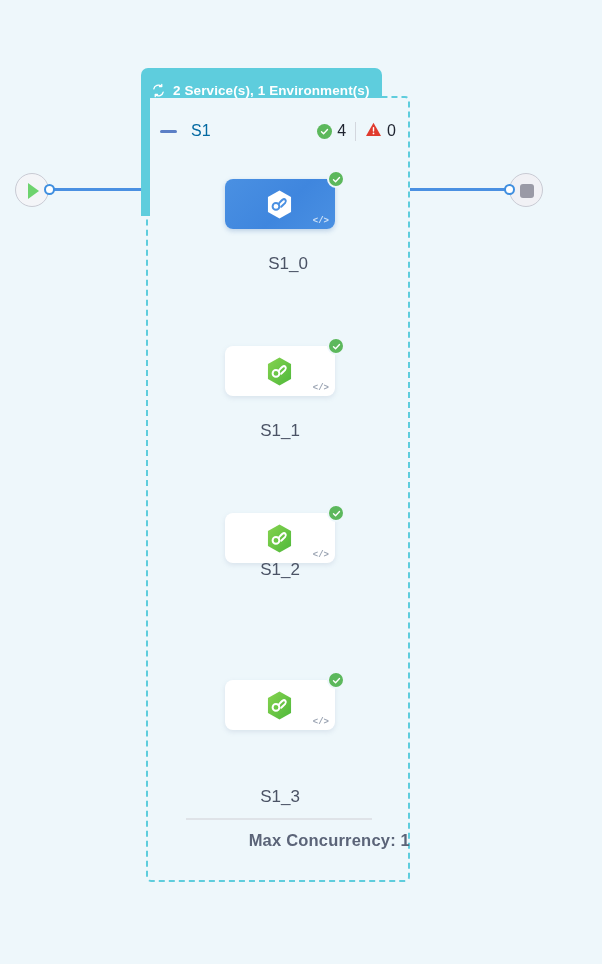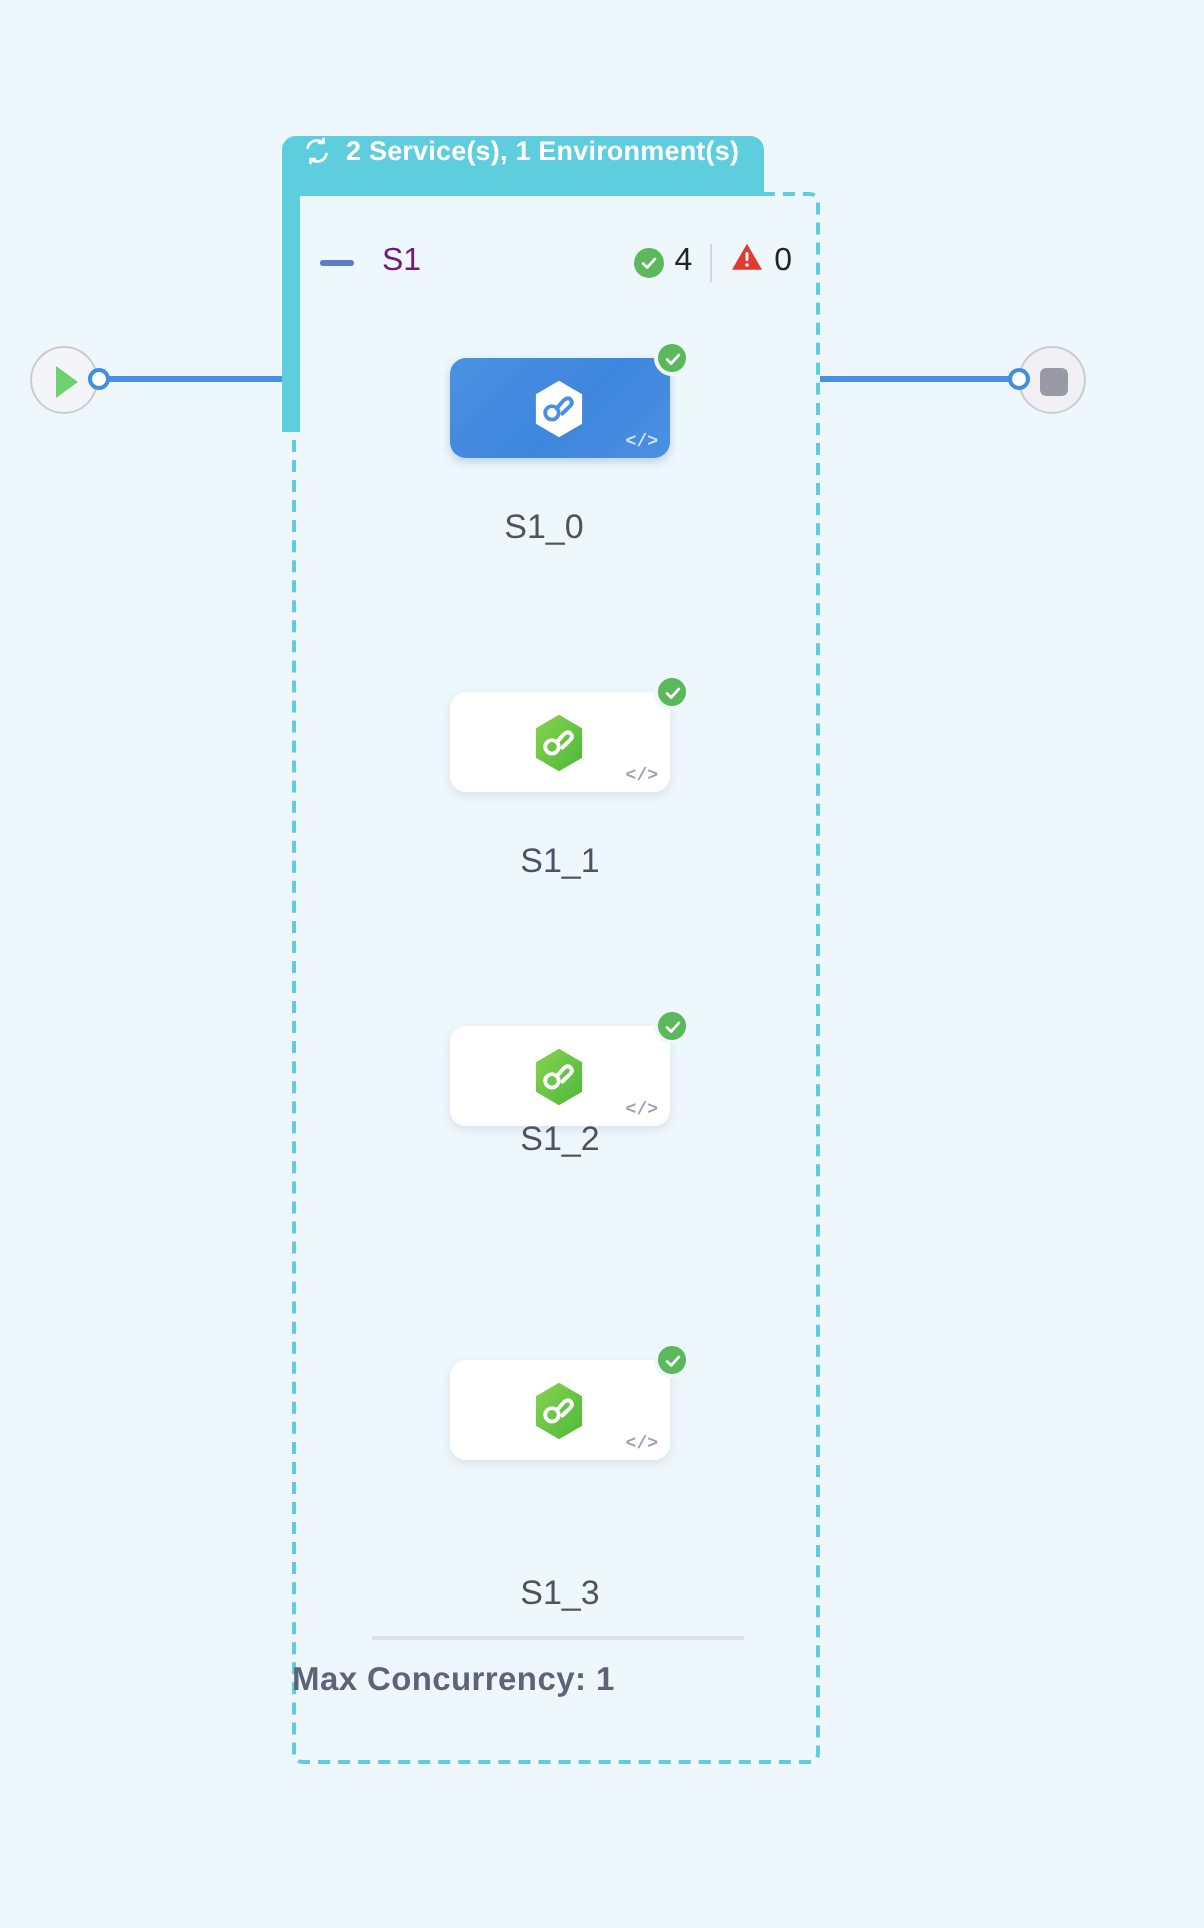--- a/index.html
+++ b/index.html
@@ -85,21 +85,21 @@
   .edge.right { left: 410px; top: 188px; width: 95px; }
 
   
   .group-header {
     position: absolute;
     left: 141px;
     top: 68px;
     height: 30px;
     padding: 0 12px 0 10px;
     display: flex;
-    align-items: flex-start;
+    align-items: flex-end;
     gap: 7px;
     background: #5ecddd;
     border-radius: 7px 7px 0 0;
     color: #ffffff;
     font-size: 13.5px;
     font-weight: bold;
     letter-spacing: 0.1px;
     white-space: nowrap;
     z-index: 4;
   }
@@ -145,21 +145,21 @@
     width: 17px;
     height: 3px;
     border-radius: 2px;
     background: #5b7fc6;
     margin-right: 14px;
     flex: 0 0 auto;
     cursor: pointer;
   }
   .group-name {
     font-size: 16px;
-    color: #701a75;
+    color: #0369a1;
     font-weight: normal;
     flex: 0 0 auto;
   }
   .counters {
     margin-left: auto;
     display: flex;
     align-items: center;
     gap: 7px;
   }
   .counter {
@@ -254,21 +254,21 @@
     width: 186px;
     height: 1.5px;
     background: #dfe3e8;
     z-index: 5;
   }
   .footer-text {
     position: absolute;
     left: 146px;
     top: 831px;
     width: 264px;
-    text-align: left;
+    text-align: right;
     font-size: 16.5px;
     font-weight: bold;
     color: #5b6478;
     letter-spacing: 0.2px;
     z-index: 5;
   }
 </style>
 </head>
 <body>
 
@@ -338,21 +338,21 @@
       <svg width="33" height="33" viewBox="0 0 44 44">
         <path d="M22 3.2 L37.4 12.1 L37.4 31.9 L22 40.8 L6.6 31.9 L6.6 12.1 Z" fill="#ffffff"></path>
         <g fill="none" stroke="#4a90e2" stroke-width="2.6" stroke-linecap="round">
           <circle cx="17.3" cy="24.6" r="4.5"></circle>
           <path d="M20.6 21.4 C23.2 18.4 24.6 16.4 26.2 15.4 C29.2 13.6 32 17.2 29.6 19.8 C28.2 21.3 25.8 23.4 24.2 25.1"></path>
         </g>
       </svg>
     </div>
     <div class="code-glyph">&lt;/&gt;</div>
   </div>
-  <div class="node-label" style="left:192px; top:254px;">S1_0</div>
+  <div class="node-label" style="left:208px; top:254px;">S1_0</div>
 
   <div class="node plain" style="left:225px; top:346px;">
     <div class="node-badge">
       <svg width="9" height="9" viewBox="0 0 24 24" fill="none" stroke="#ffffff" stroke-width="3.6" stroke-linecap="round" stroke-linejoin="round">
         <polyline points="4,12.5 9.5,18 20,6.5"></polyline>
       </svg>
     </div>
     <div class="hex-wrap">
       <svg width="33" height="33" viewBox="0 0 44 44">
         <defs>

